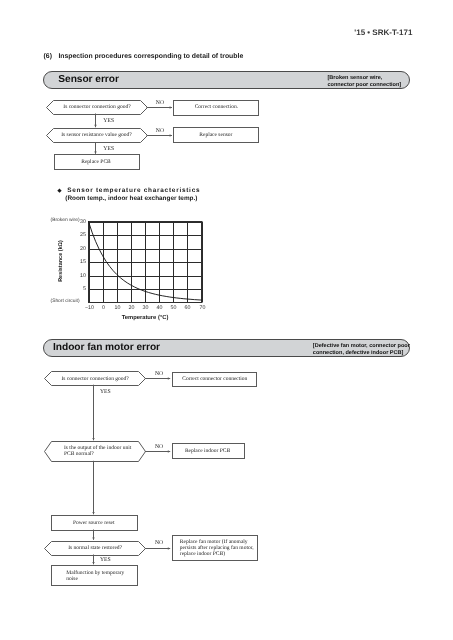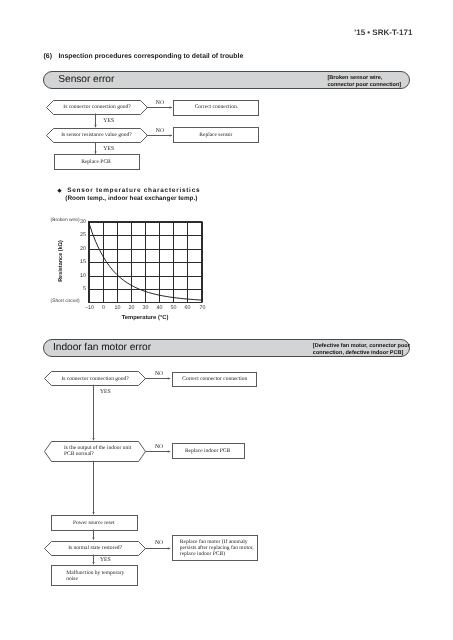--- a/index.html
+++ b/index.html
@@ -8,21 +8,21 @@
        text-rendering:geometricPrecision;}
   .page{position:absolute;left:0;top:0;width:428px;height:640px;}
   .abs{position:absolute;}
 
   .hdr{left:354.3px;top:27.6px;font-size:8.0px;font-weight:700;color:#3a3a3a;}
   .sectitle{left:43.6px;top:53.3px;font-size:6.85px;font-weight:700;color:#222;}
   .sectitle .num{display:inline-block;width:14.8px;}
 
   
   .pill{border:1.1px solid #4a4a4a;border-radius:10px;background:#d2d4d6;box-sizing:border-box;}
-  .pillname{position:absolute;font-size:10.2px;font-weight:400;color:#111;letter-spacing:-0.05px;}
+  .pillname{position:absolute;font-size:10.2px;font-weight:700;color:#111;letter-spacing:-0.05px;}
   .pilltag{position:absolute;font-size:5.55px;font-weight:700;color:#111;line-height:6.3px;
            white-space:pre-line;text-align:left;}
 
   .chartcap{position:absolute;font-size:6.4px;font-weight:700;color:#1a1a1a;}
   .chartcap .ct{letter-spacing:.76px;}
   .chartcap .dm{font-size:5.2px;margin-right:4.0px;}
   .chartcap2{position:absolute;font-size:6.4px;font-weight:700;color:#1a1a1a;}
 
   .pagenum{left:0;right:0;top:604px;text-align:center;font-size:9.5px;color:#3a3a3a;
            font-family:"Liberation Serif",serif;letter-spacing:.5px;}

